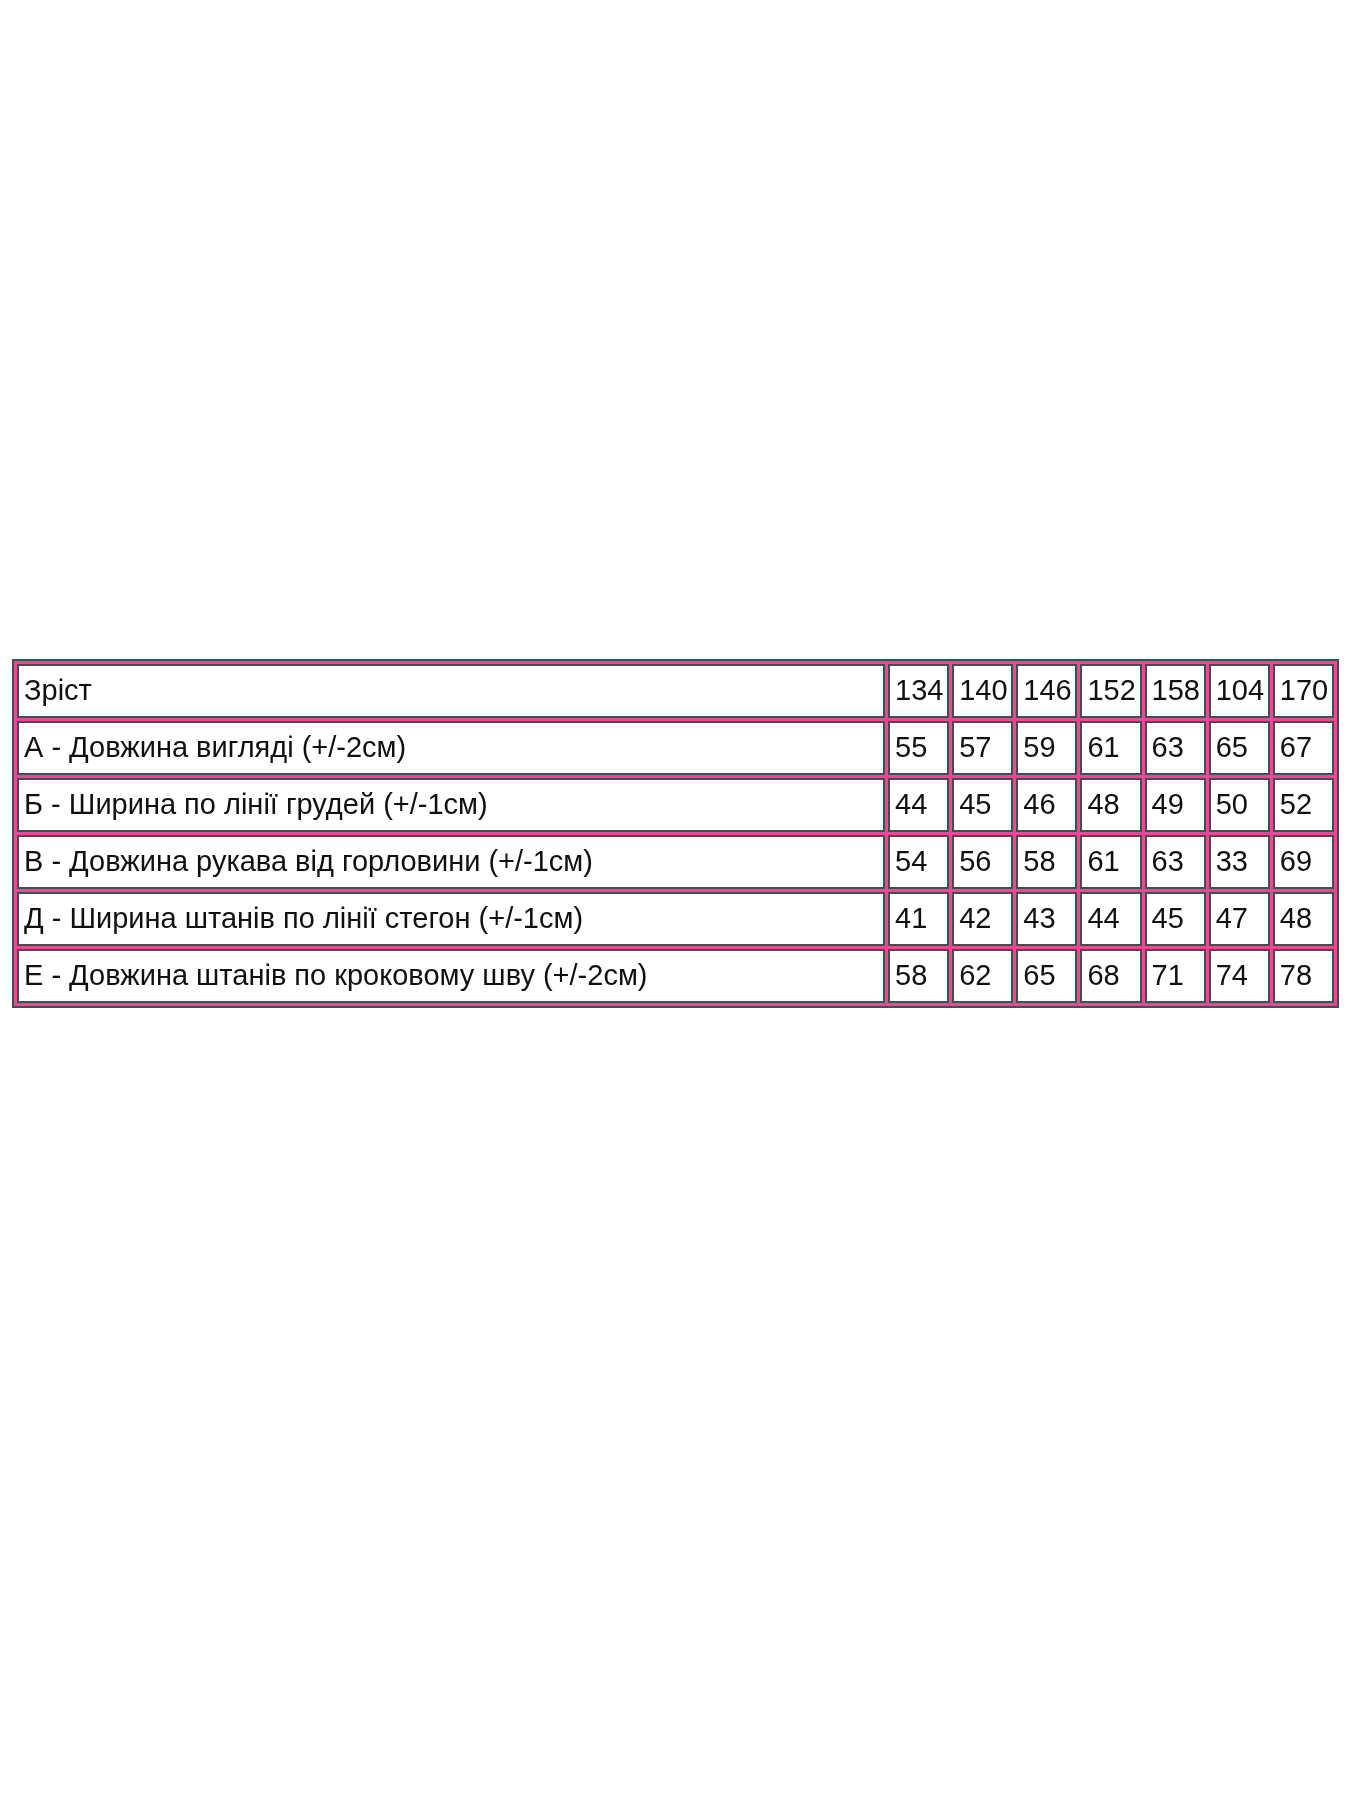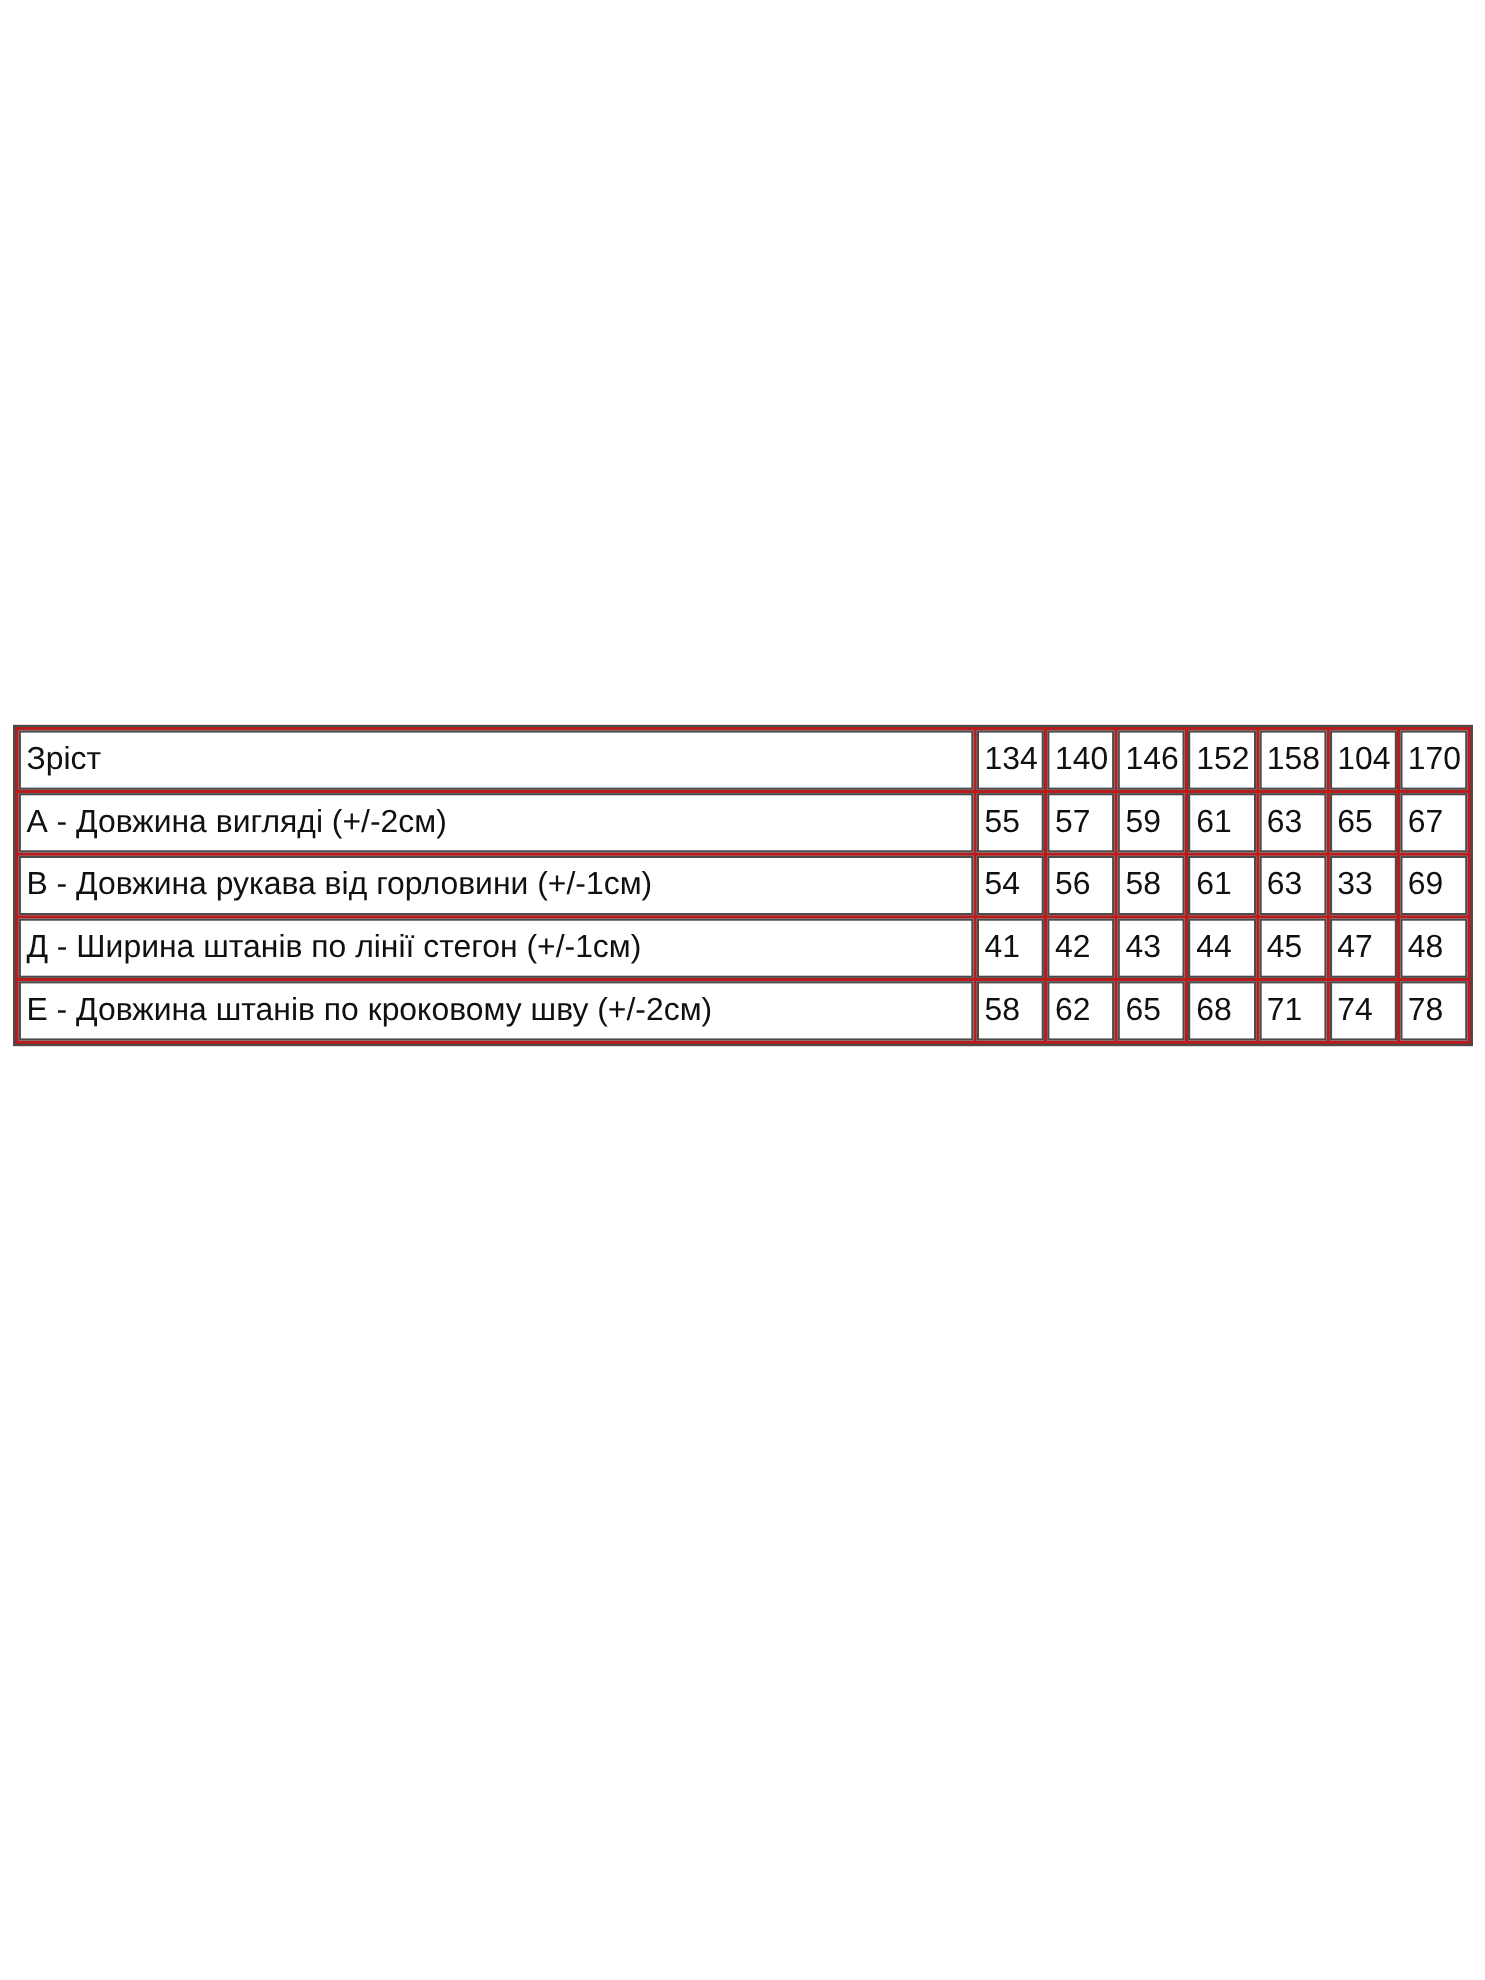--- a/index.html
+++ b/index.html
@@ -16,21 +16,21 @@
   }
   table.size-table {
     position: absolute;
     left: 12px;
     top: 659px;
     width: 1327px;
     table-layout: fixed;
     border-collapse: separate;
     border-spacing: 3px;
     border: 2px solid #4b4b4b;
-    background: #b91c1c;
+    background: #ec4899;
   }
   table.size-table td {
     border: 2px solid #4b4b4b;
     height: 50px;
     vertical-align: middle;
     font-size: 29px;
     line-height: 1.1;
     padding: 0 2px 0 5px;
     white-space: nowrap;
     overflow: hidden;
@@ -68,20 +68,30 @@
       <td>А - Довжина вигляді (+/-2см)</td>
       <td>55</td>
       <td>57</td>
       <td>59</td>
       <td>61</td>
       <td>63</td>
       <td>65</td>
       <td>67</td>
     </tr>
     <tr>
+      <td>Б - Ширина по лінії грудей (+/-1см)</td>
+      <td>44</td>
+      <td>45</td>
+      <td>46</td>
+      <td>48</td>
+      <td>49</td>
+      <td>50</td>
+      <td>52</td>
+    </tr>
+    <tr>
       <td>В - Довжина рукава від горловини (+/-1см)</td>
       <td>54</td>
       <td>56</td>
       <td>58</td>
       <td>61</td>
       <td>63</td>
       <td>33</td>
       <td>69</td>
     </tr>
     <tr>

